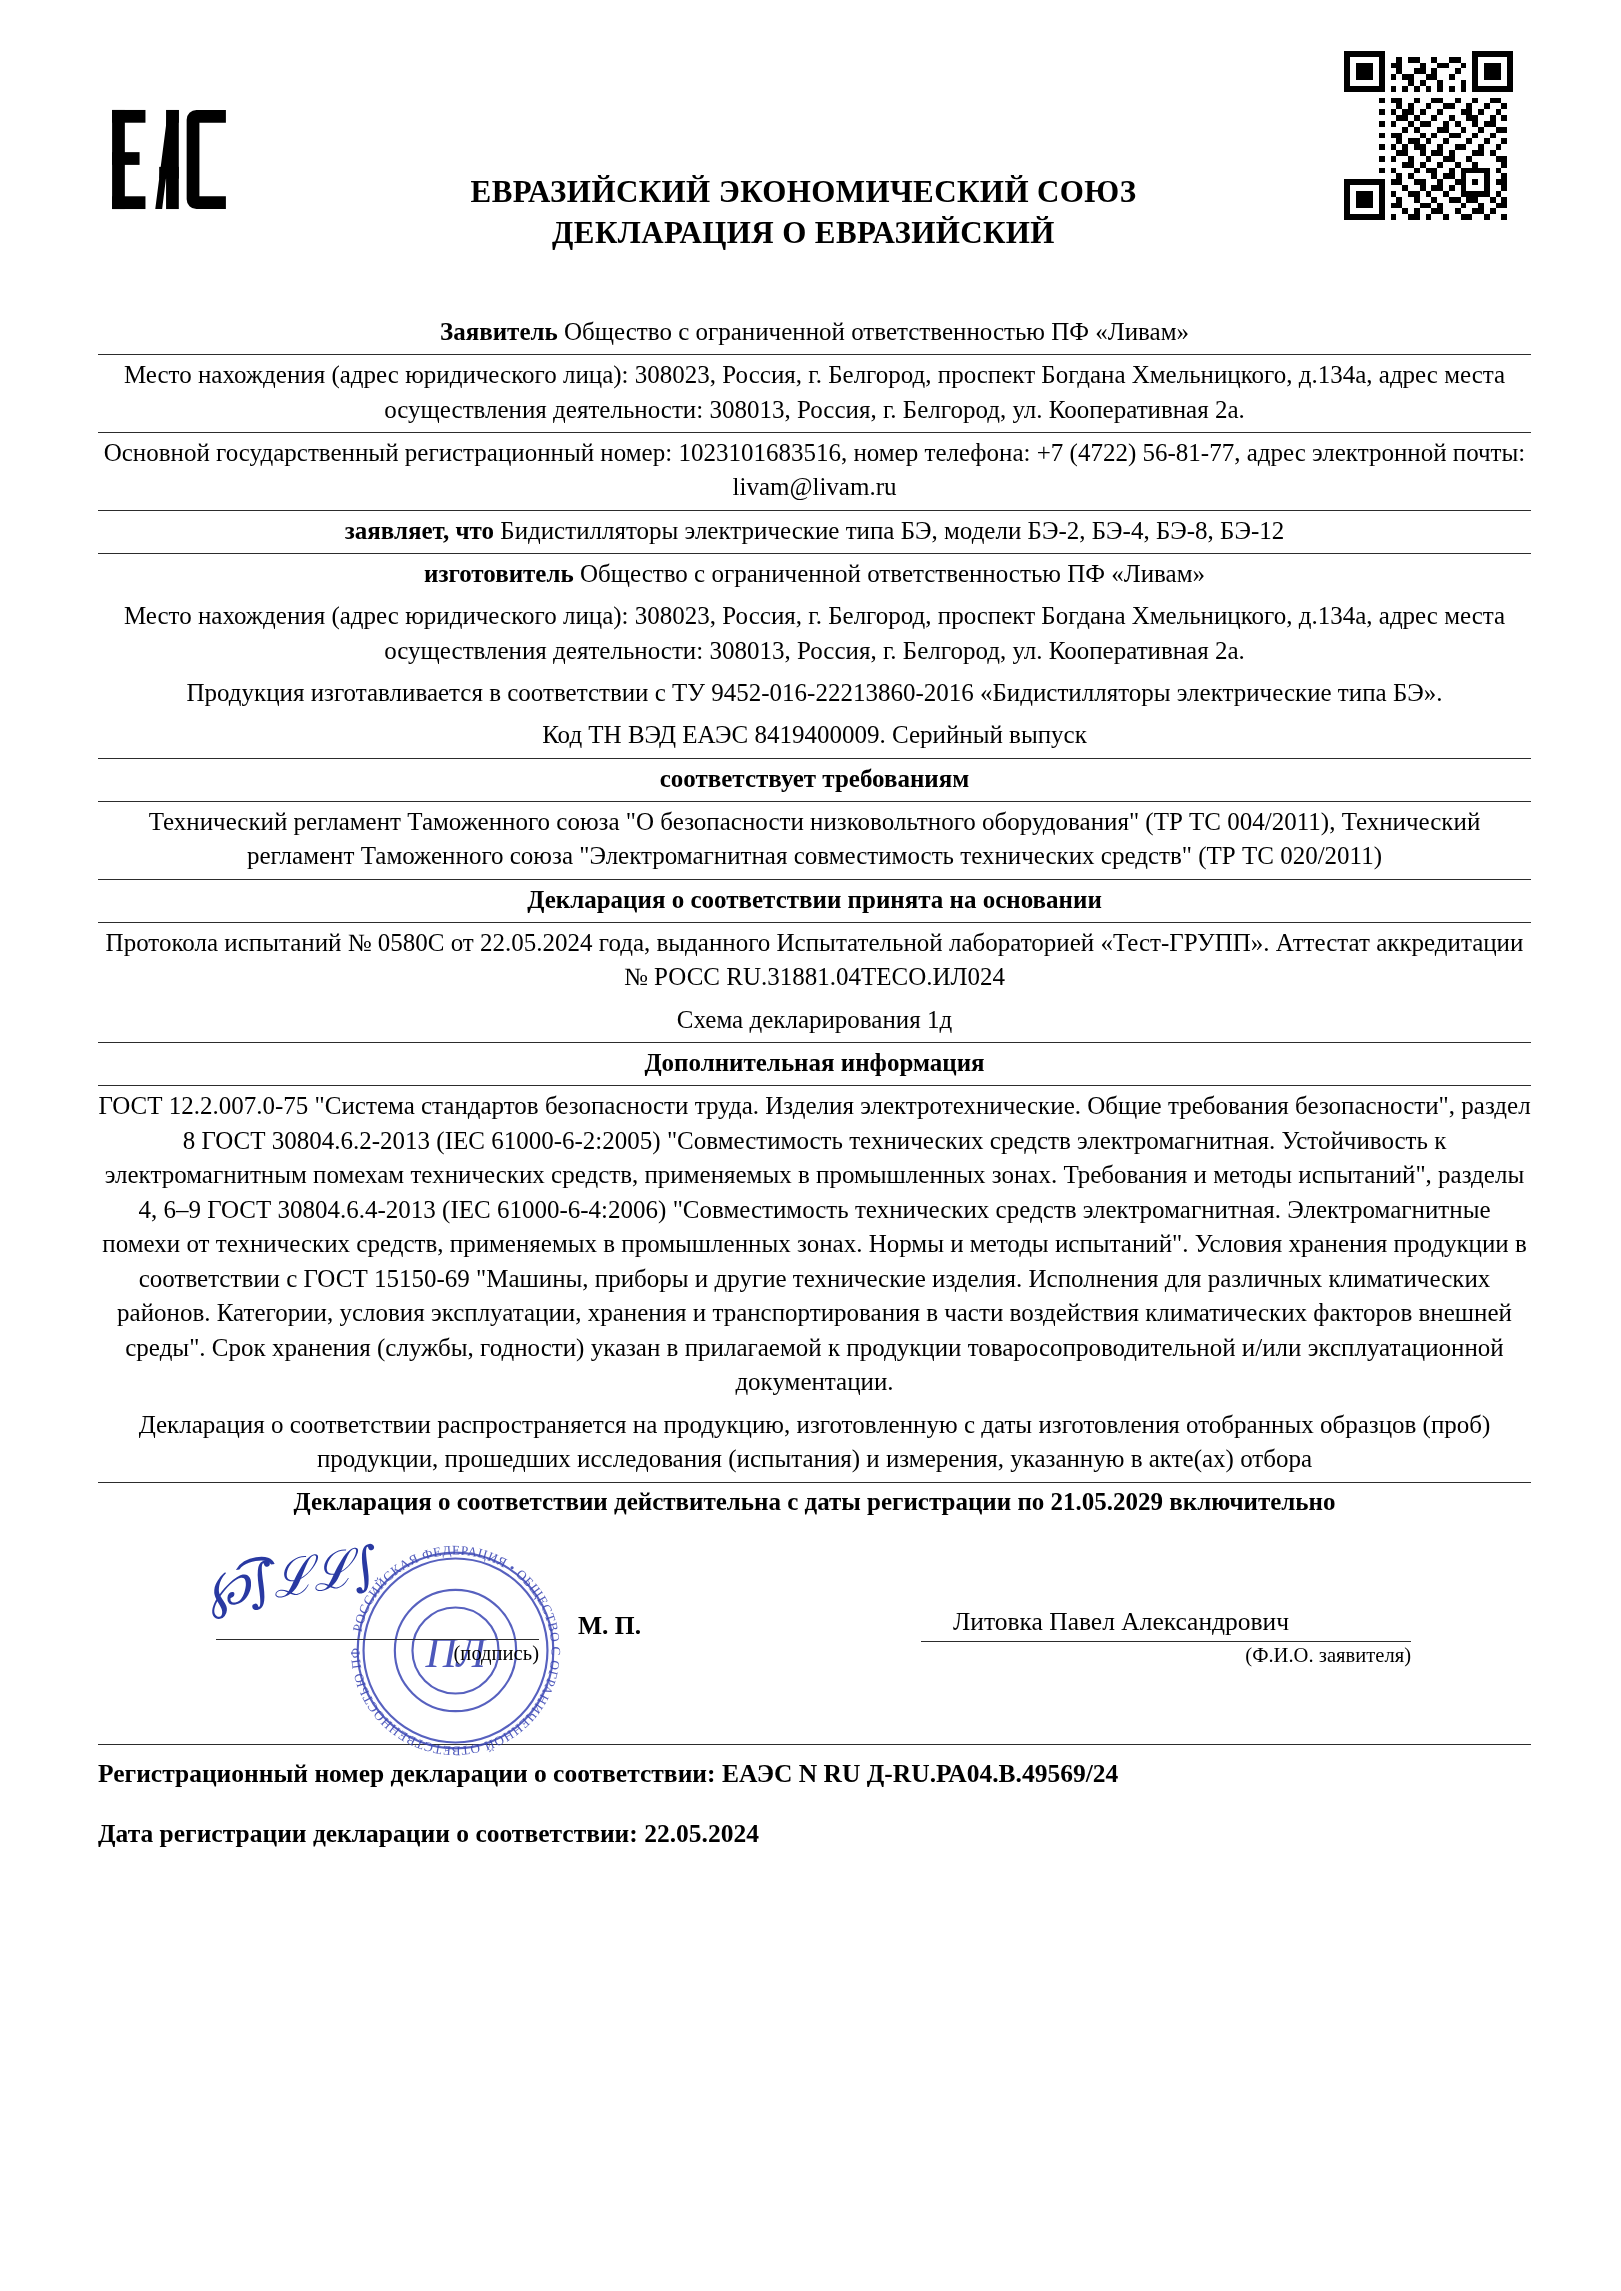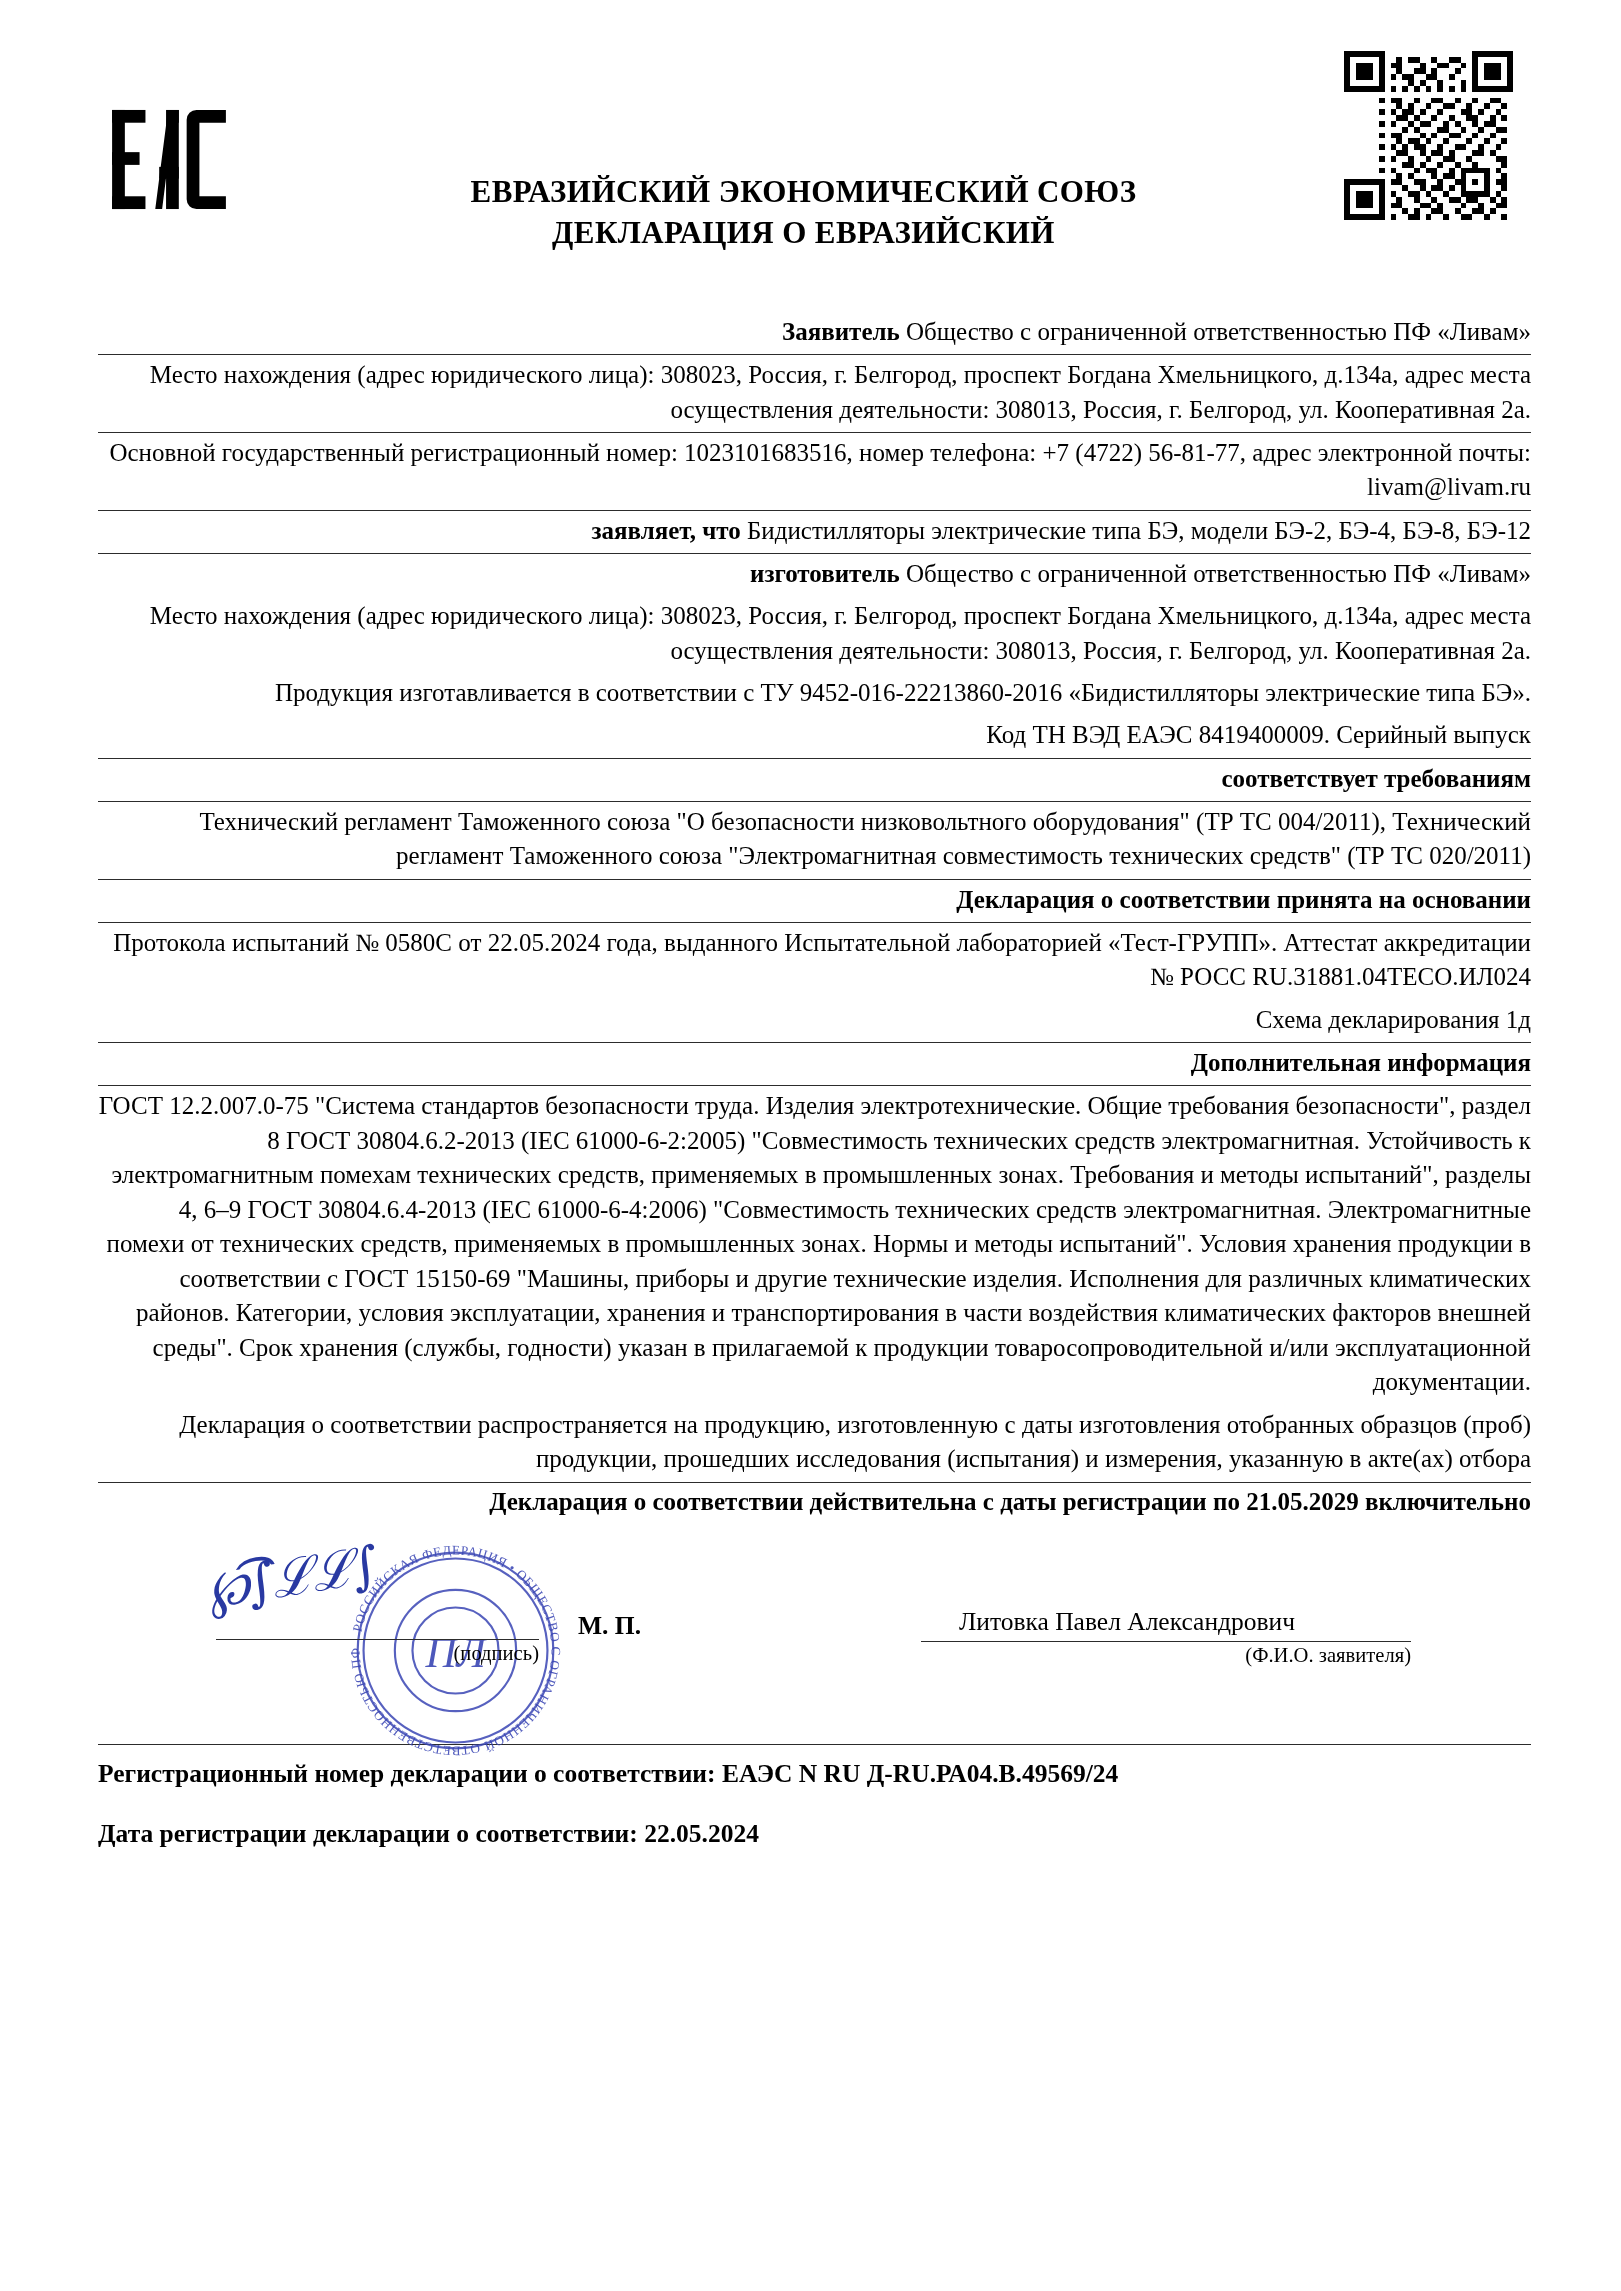--- a/index.html
+++ b/index.html
@@ -69,21 +69,21 @@
   .row {
     border-bottom: 1.6px solid #2c2c2c;
     padding: 2.9px 0 4.9px 0;
   }
   .row.no-rule {
     border-bottom: none;
   }
   .para {
     font-size: 25px;
     line-height: 1.38;
-    text-align: right;
+    text-align: center;
   }
   .bold-head {
     font-weight: bold;
   }
 
   
   .sign-area {
     position: relative;
     height: 206px;
     margin-top: 5.9px;
@@ -125,24 +125,23 @@
   .sig-cap-left {
     position: absolute;
     left: 118px;
     top: 111px;
     width: 323px;
     text-align: right;
     font-size: 20.6px;
   }
   .sig-name {
     position: absolute;
-    left: 784px;
+    left: 855px;
     top: 76px;
     width: 490px;
-    text-align: center;
     font-size: 25.5px;
   }
   .sig-line-right {
     position: absolute;
     left: 823px;
     top: 110px;
     width: 490px;
     border-bottom: 1.4px solid #2c2c2c;
   }
   .sig-cap-right {

